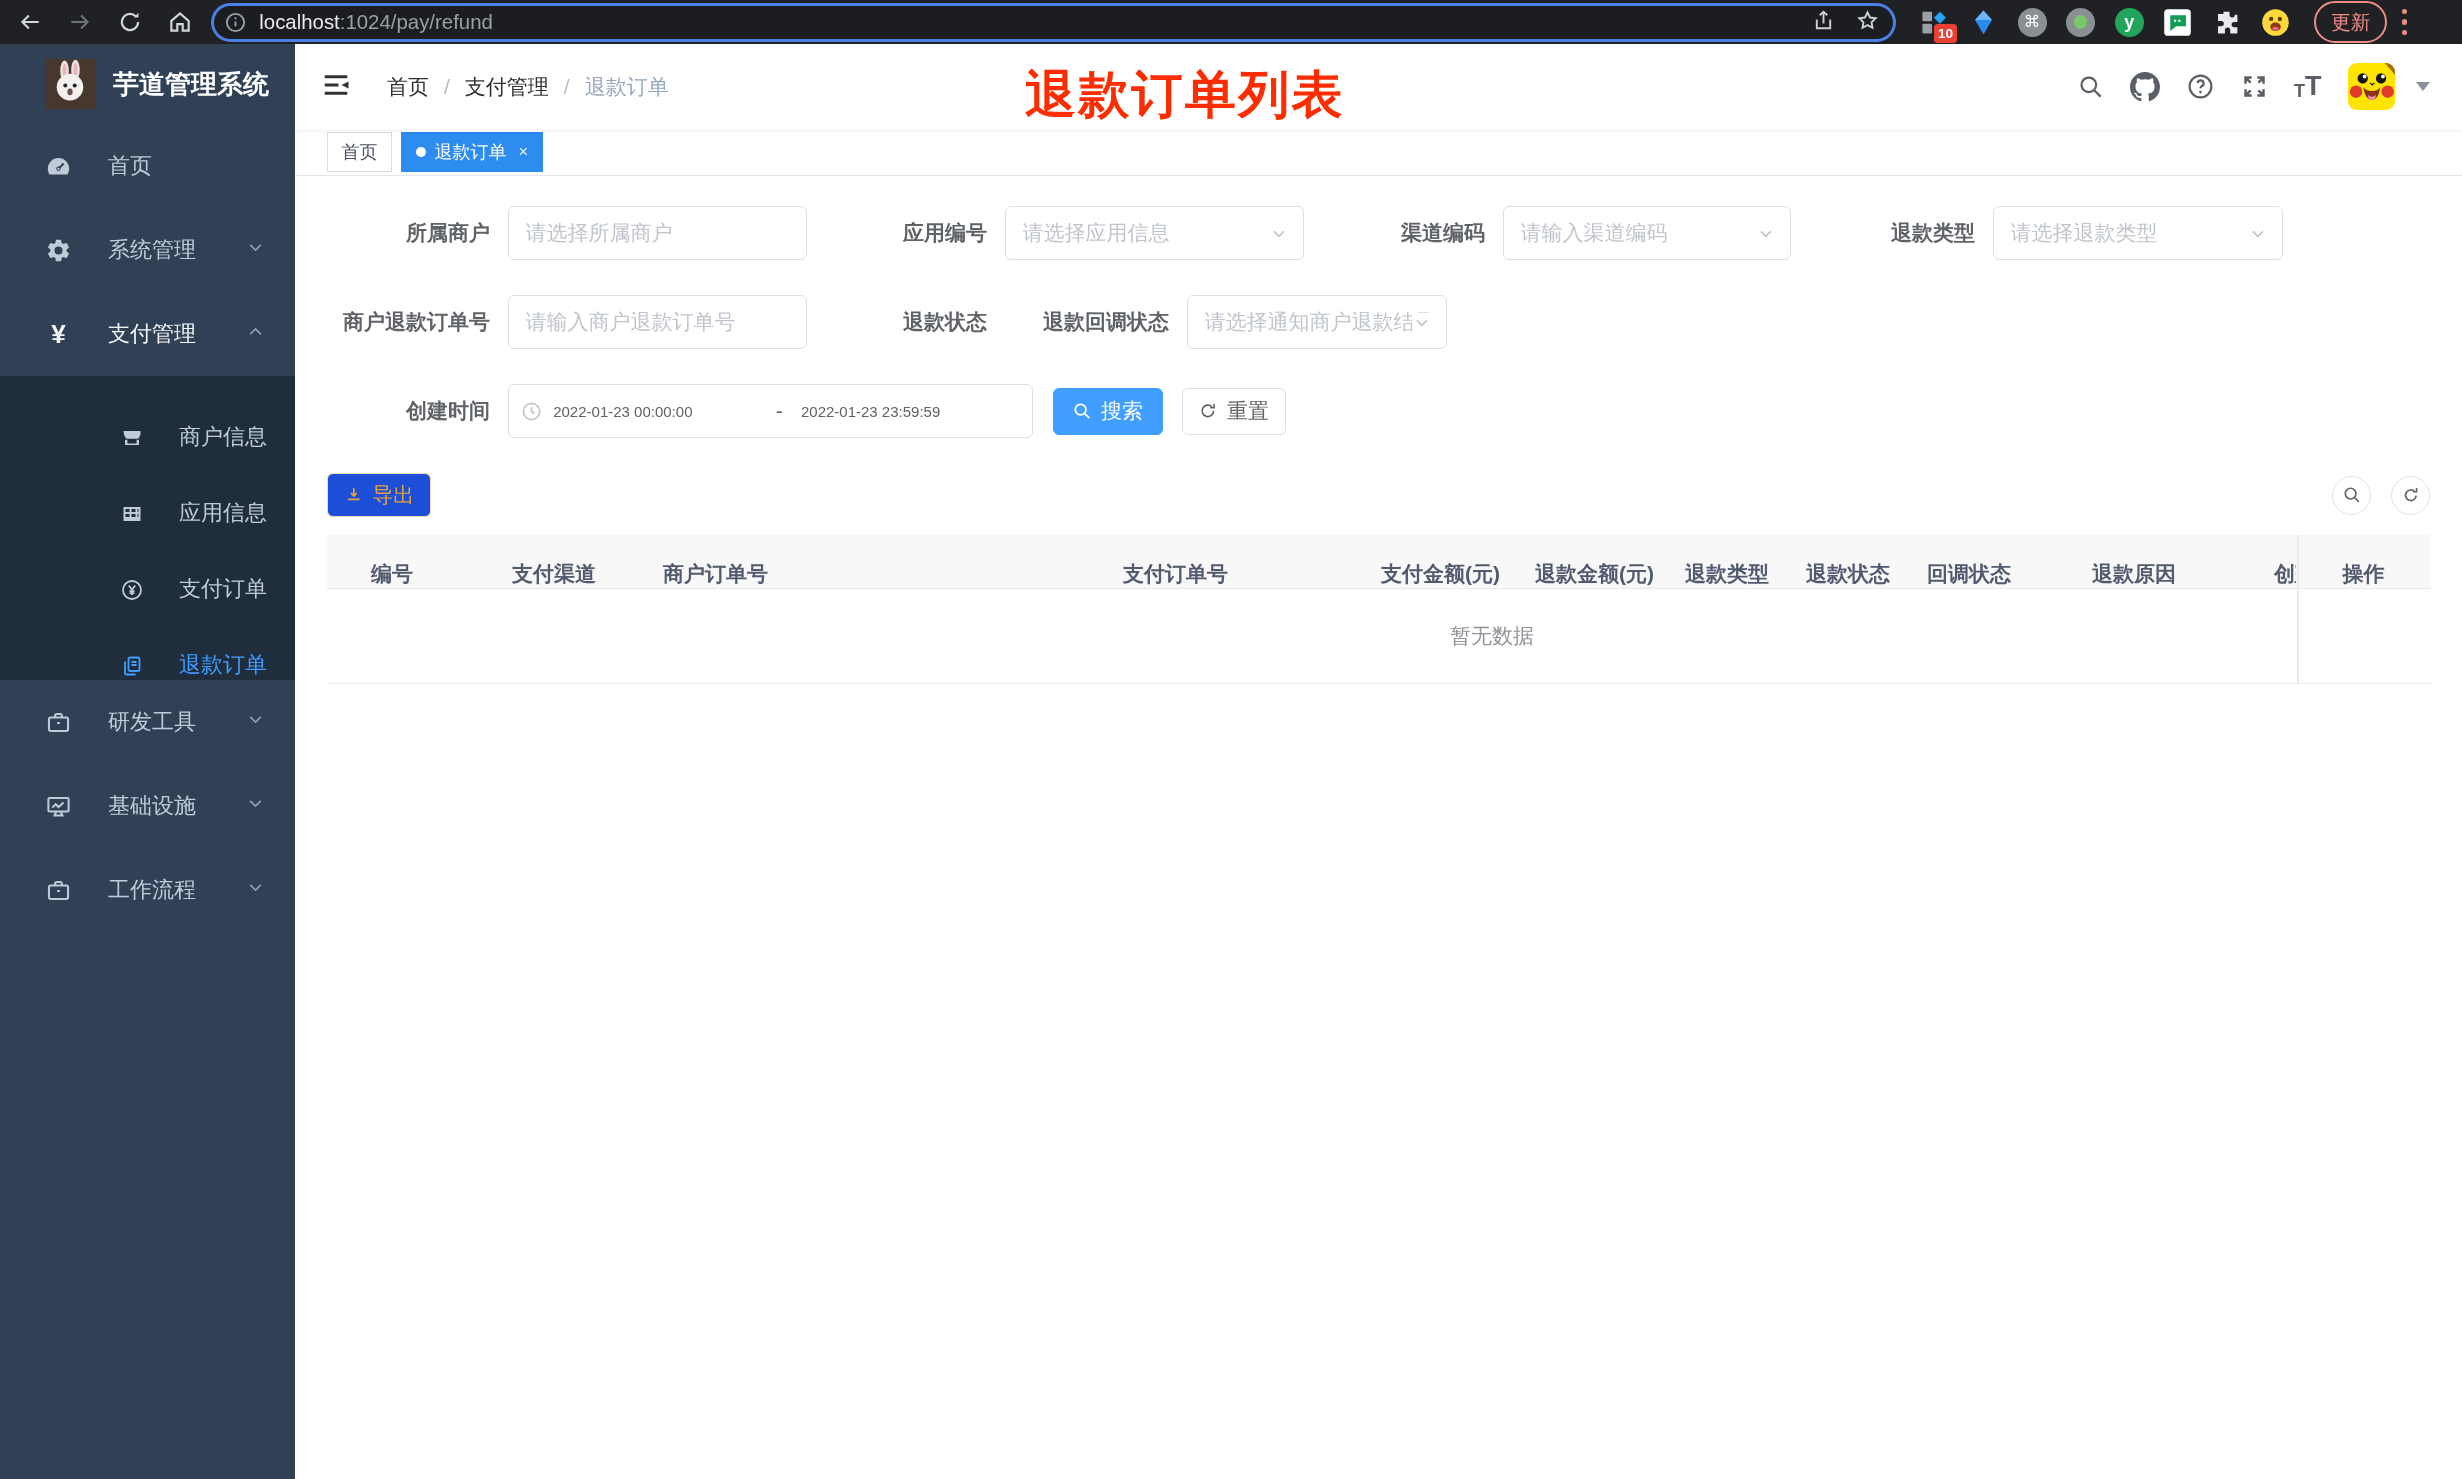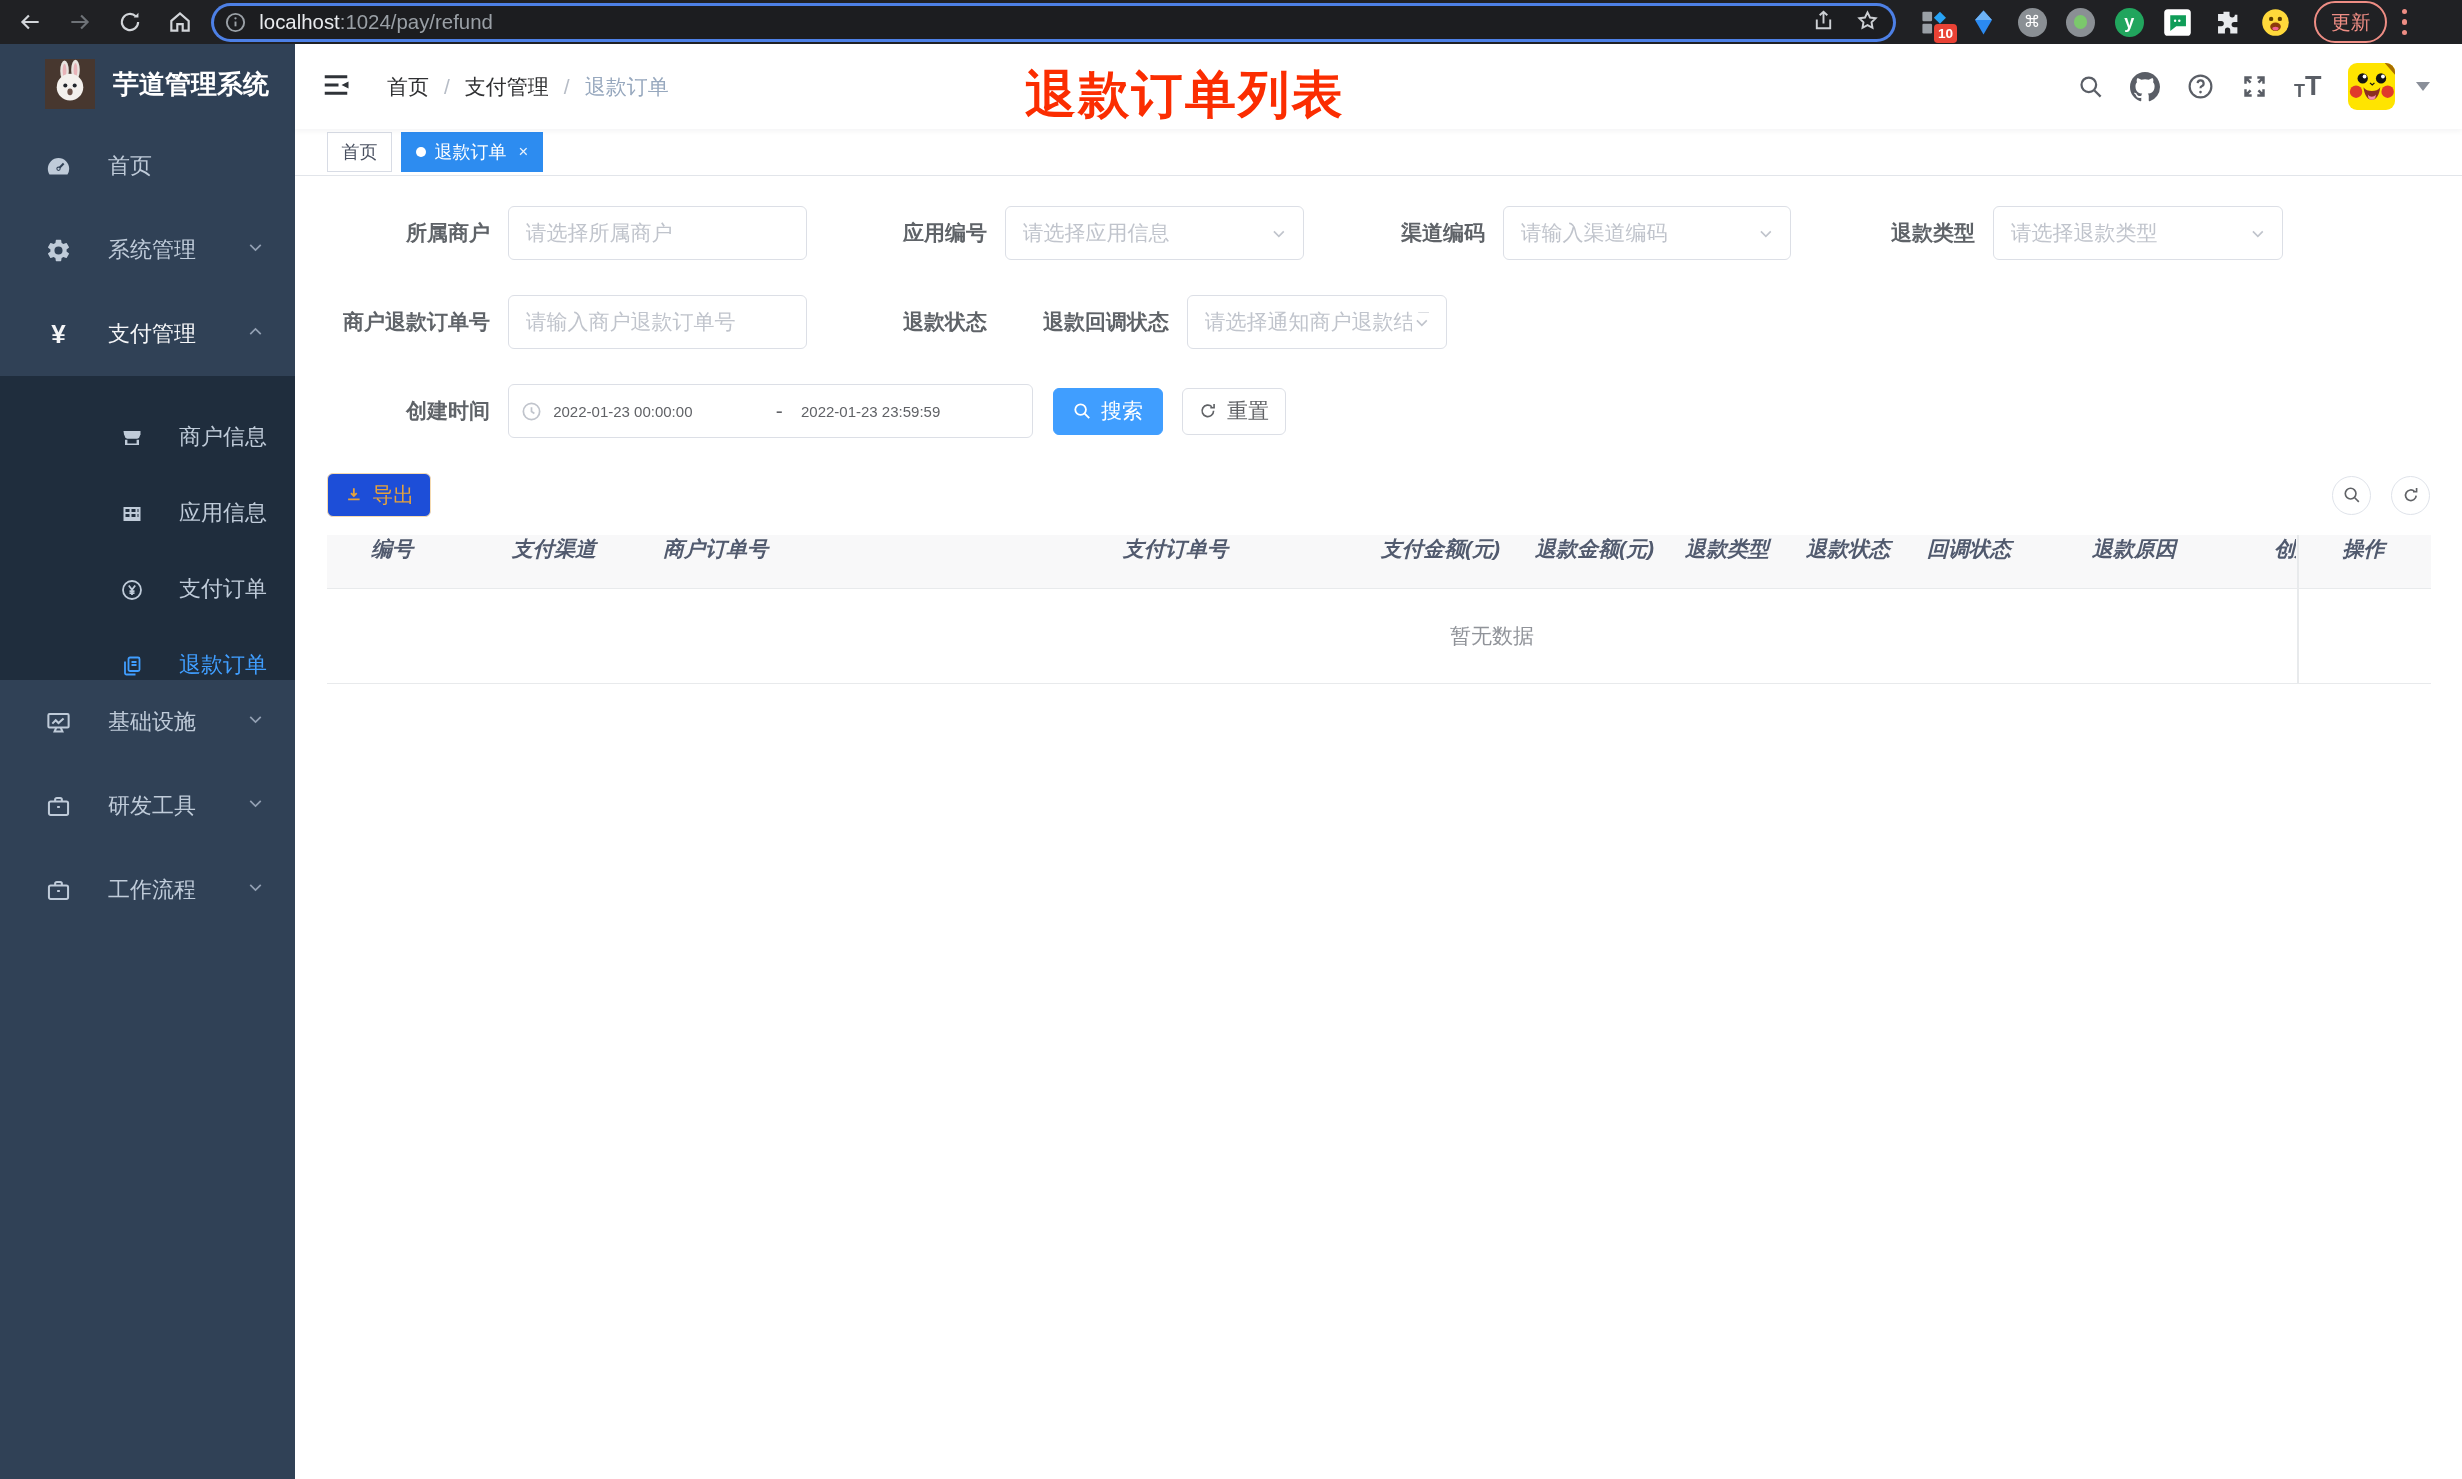--- a/index.html
+++ b/index.html
@@ -101,21 +101,21 @@
   .btn-primary{background:#409eff;color:#fff;width:110px;margin-left:19.7px;border:1.5px solid #409eff;}
   .btn-plain{background:#fff;color:#606266;border:1.5px solid #dcdfe6;width:104px;margin-left:19px;}
   .export-row{display:flex;align-items:center;margin-top:33px;height:44px;}
   .btn-warning{background:#1d4ed8;border:1.5px solid #f5dab1;color:#e6a23c;width:104px;height:44px;margin:0;}
   .tool-icons{margin-left:auto;display:flex;gap:19.7px;}
   .round-btn{width:39px;height:39px;border-radius:50%;border:1.5px solid #dfe3ea;background:#fff;color:#606266;display:flex;align-items:center;justify-content:center;box-sizing:border-box;cursor:pointer;}
   .round-btn svg{width:19.7px;height:19.7px;}
 
   
   .table{margin-top:18px;width:2104px;position:relative;font-size:21px;}
-  .thead{display:flex;background:#f8f8f9;height:53px;align-items:flex-start;border-bottom:1.5px solid #e8eaec;font-style:italic;}
+  .thead{display:flex;background:#f8f8f9;height:53px;align-items:flex-end;border-bottom:1.5px solid #e8eaec;}
   .th{color:#515a6e;font-weight:600;padding-left:15px;box-sizing:border-box;white-space:nowrap;overflow:hidden;flex:0 0 auto;}
   .c1{width:170px;padding-left:44px;} .c2{width:151px;} .c3{width:460px;} .c4{width:258px;}
   .c5{width:154px;} .c6{width:150px;} .c7{width:121px;} .c8{width:121px;}
   .c9{width:165px;} .c10{width:182px;} .c11{width:37px;} .c12{width:135px;text-align:center;padding-left:0;}
   .empty-row{height:94px;border-bottom:1.5px solid #e8eaec;display:flex;align-items:center;justify-content:center;}
   .empty-text{color:#909399;position:relative;left:113px;}
   .fixed-col-line{position:absolute;left:1970px;top:0;width:1.5px;height:149px;background:#e8eaec;}
 </style>
 </head>
 <body>
@@ -310,38 +310,38 @@
                 <path d="M11.5 8h5M11.5 11h5"></path>
               </svg>
           </span>
           <span class="mi-label">退款订单</span>
         </div>
       </div>
 
       <div class="menu-item">
         <span class="mi-icon">
           <svg viewBox="0 0 24 24" fill="none" stroke="currentColor" stroke-width="1.8">
+              <rect x="3.5" y="7.5" width="17" height="12" rx="1.5"></rect>
+              <path d="M9 7.5V6a1.5 1.5 0 0 1 1.5-1.5h3A1.5 1.5 0 0 1 15 6v1.5M10.8 12.5h2.4"></path>
+            </svg>
+        </span>
+        <span class="mi-label">研发工具</span>
+        <span class="chev"><svg viewBox="0 0 24 24" fill="none" stroke="currentColor" stroke-width="2">
+              <path d="M6 9l6 6 6-6"></path>
+            </svg></span>
+      </div>
+      <div class="menu-item">
+        <span class="mi-icon">
+          <svg viewBox="0 0 24 24" fill="none" stroke="currentColor" stroke-width="1.8">
               <rect x="3" y="4.5" width="18" height="12" rx="1"></rect>
               <path d="M6.5 13l3-3 2.5 2.5 4.5-4"></path>
               <path d="M10 16.5L8.5 20h7L14 16.5"></path>
             </svg>
         </span>
         <span class="mi-label">基础设施</span>
-        <span class="chev"><svg viewBox="0 0 24 24" fill="none" stroke="currentColor" stroke-width="2">
-              <path d="M6 9l6 6 6-6"></path>
-            </svg></span>
-      </div>
-      <div class="menu-item">
-        <span class="mi-icon">
-          <svg viewBox="0 0 24 24" fill="none" stroke="currentColor" stroke-width="1.8">
-              <rect x="3.5" y="7.5" width="17" height="12" rx="1.5"></rect>
-              <path d="M9 7.5V6a1.5 1.5 0 0 1 1.5-1.5h3A1.5 1.5 0 0 1 15 6v1.5M10.8 12.5h2.4"></path>
-            </svg>
-        </span>
-        <span class="mi-label">研发工具</span>
         <span class="chev"><svg viewBox="0 0 24 24" fill="none" stroke="currentColor" stroke-width="2">
               <path d="M6 9l6 6 6-6"></path>
             </svg></span>
       </div>
       <div class="menu-item">
         <span class="mi-icon">
           <svg viewBox="0 0 24 24" fill="none" stroke="currentColor" stroke-width="1.8">
               <rect x="3.5" y="7.5" width="17" height="12" rx="1.5"></rect>
               <path d="M9 7.5V6a1.5 1.5 0 0 1 1.5-1.5h3A1.5 1.5 0 0 1 15 6v1.5M10.8 12.5h2.4"></path>
             </svg>

